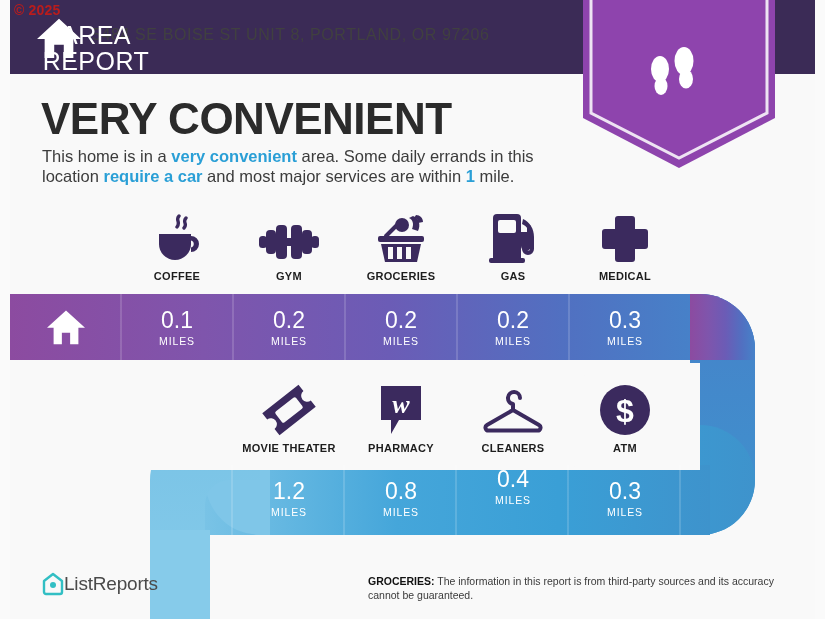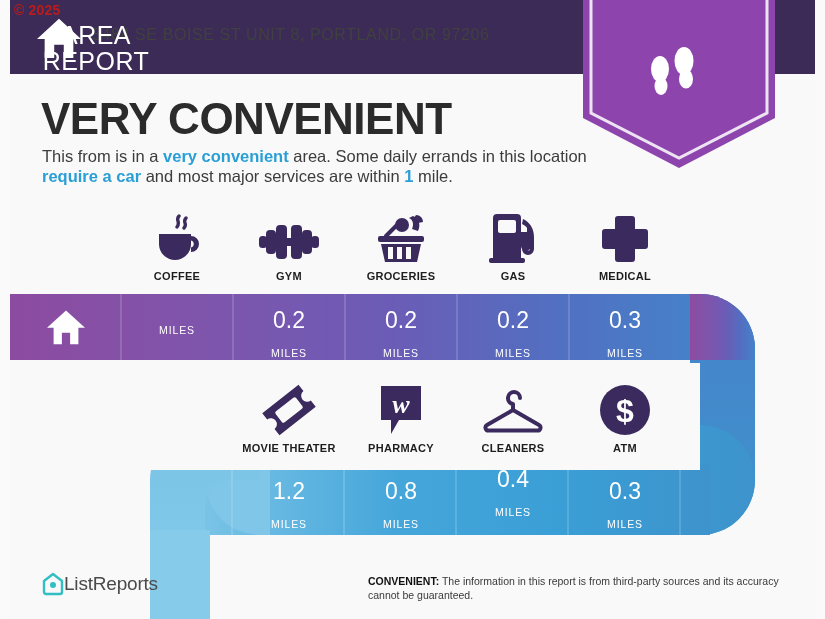--- a/index.html
+++ b/index.html
@@ -68,21 +68,21 @@
   }
   .icon-glyph{height:52px;display:flex;align-items:flex-end;justify-content:center;}
   .icon-cap{
     margin-top:6px;font-size:11px;font-weight:bold;color:#1d1d1d;letter-spacing:.3px;
     white-space:nowrap;
   }
 
   
   .dist{position:absolute;width:112px;text-align:center;color:#fff;}
   .dist .num{font-size:23px;line-height:1;font-weight:400;}
-  .dist .unit{font-size:10.5px;letter-spacing:.9px;margin-top:15px;}
+  .dist .unit{font-size:10.5px;letter-spacing:.9px;margin-top:3px;}
 
   
   .footer-logo{position:absolute;left:42px;top:572px;display:flex;align-items:center;gap:0;}
   .footer-logo .name{font-size:19px;color:#4a4a4a;letter-spacing:-.2px;}
   .disclaimer{
     position:absolute;left:368px;top:574px;width:420px;
     font-size:10.5px;color:#3a3a3a;line-height:1.35;
   }
   .disclaimer b{color:#111;}
 </style>
@@ -179,21 +179,21 @@
       <ellipse cx="101" cy="71" rx="9.5" ry="14"></ellipse>
       <ellipse cx="103" cy="89" rx="7" ry="9.5"></ellipse>
     </g>
   </svg>
   <div class="badge-label">
     <span>AREA</span>
     <span>REPORT</span>
   </div>
 
   <div class="headline">VERY CONVENIENT</div>
-  <div class="subtitle"><span>This from is in a </span><span class="hl">very convenient</span><span> area. Some daily errands in this location </span><span class="hl">require a car</span><span> and most major services are within </span><span class="hl">1</span><span> mile.</span></div>
+  <div class="subtitle"><span>This home is in a </span><span class="hl">very convenient</span><span> area. Some daily errands in this location </span><span class="hl">require a car</span><span> and most major services are within </span><span class="hl">1</span><span> mile.</span></div>
 
   <div class="icon-row r1">
 
     <div class="icon-cell" style="left:233px;">
       <div class="icon-glyph">
         <svg width="62" height="44" viewBox="0 0 62 44">
           <g fill="#3B2A5E">
             <rect x="8" y="10" width="10" height="24" rx="4"></rect>
             <rect x="18" y="5" width="11" height="34" rx="4"></rect>
             <rect x="1" y="16" width="8" height="12" rx="3.5"></rect>
@@ -264,20 +264,21 @@
       </div>
       <div class="icon-cap">GAS</div>
     </div>
   </div>
 
   <svg style="position:absolute;left:46px;top:308px;width:40px;height:38px;" viewBox="0 0 48 46">
     <path d="M24 3 L47 24 H39 V44 H29 V30 H19 V44 H9 V24 H1 Z" fill="#ffffff"></path>
   </svg>
 
   <div class="dist" style="left:121px;top:309px;">
+    <div class="num">0.1</div>
     <div class="unit">MILES</div>
   </div>
   <div class="dist" style="left:233px;top:309px;">
     <div class="num">0.2</div>
     <div class="unit">MILES</div>
   </div>
   <div class="dist" style="left:345px;top:309px;">
     <div class="num">0.2</div>
     <div class="unit">MILES</div>
   </div>
@@ -355,15 +356,15 @@
   </div>
 
   <div class="footer-logo">
     <svg width="22" height="24" viewBox="0 0 22 24">
       <path d="M11 2 L20 9 V20 a2 2 0 0 1 -2 2 H4 a2 2 0 0 1 -2 -2 V9 Z" fill="none" stroke="#32BFC4" stroke-width="2.4" stroke-linejoin="round"></path>
       <circle cx="11" cy="13" r="3" fill="#32BFC4"></circle>
     </svg>
     <span class="name">ListReports</span>
   </div>
 
-  <div class="disclaimer"><b>CONVENIENT:</b><span> The information in this report is from third-party sources and its accuracy cannot be guaranteed.</span></div>
+  <div class="disclaimer"><b>GROCERIES:</b><span> The information in this report is from third-party sources and its accuracy cannot be guaranteed.</span></div>
 
 </div>
 
 </body></html>

